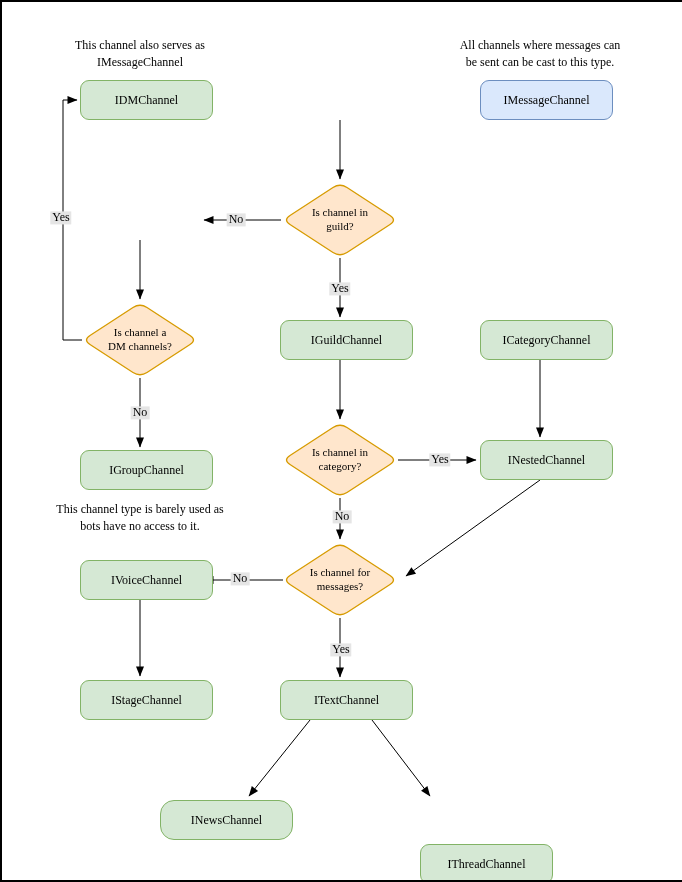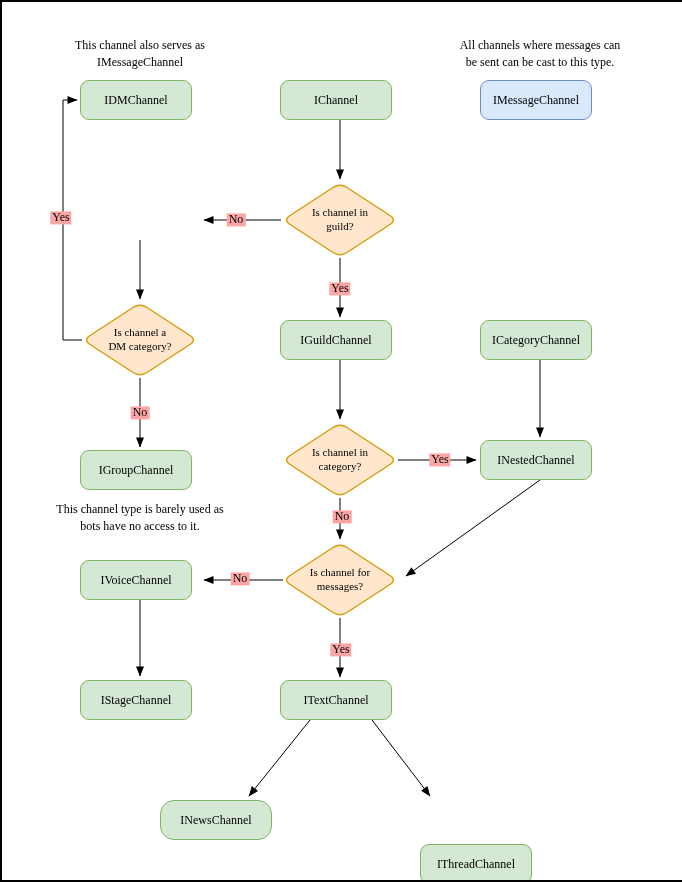--- a/index.html
+++ b/index.html
@@ -19,21 +19,21 @@
     inset: 0;
     border: 2px solid #000000;
     pointer-events: none;
   }
   svg.edges {
     position: absolute;
     left: 0; top: 0;
   }
   .node {
     position: absolute;
-    width: 112px;
+    width: 133px;
     height: 40px;
     box-sizing: border-box;
     border: 1px solid #82b366;
     background: #d5e8d4;
     border-radius: 9px;
     display: flex;
     align-items: center;
     justify-content: center;
     text-align: center;
     font-size: 12px;
@@ -63,21 +63,21 @@
   .note {
     position: absolute;
     text-align: center;
     font-size: 12px;
     line-height: 1.4;
     white-space: pre-line;
   }
   .edge-label {
     position: absolute;
     transform: translate(-50%, -50%);
-    background: #fca5a5;
+    background: #e5e5e5;
     font-size: 12px;
     line-height: 1.1;
     padding: 0 2px;
   }
 
   
   .pos-idm        { left: 80px;  top: 80px;  }
   .pos-ichannel   { left: 280px; top: 80px;  }
   .pos-imessage   { left: 480px; top: 80px;  }
   .pos-iprivate   { left: 80px;  top: 200px; }
@@ -144,21 +144,20 @@
   </svg>
 
   <div class="note pos-note-dm">This channel also serves as
 IMessageChannel</div>
   <div class="note pos-note-message">All channels where messages can
 be sent can be cast to this type.</div>
   <div class="note pos-note-group">This channel type is barely used as
 bots have no access to it.</div>
 
   <div class="node pos-idm">IDMChannel</div>
-  <div class="node pos-ichannel">IChannel</div>
   <div class="node blue pos-imessage">IMessageChannel</div>
   <div class="node pos-iguild">IGuildChannel</div>
   <div class="node pos-icategory">ICategoryChannel</div>
   <div class="node pos-inested">INestedChannel</div>
   <div class="node pos-igroup">IGroupChannel</div>
   <div class="node pos-ivoice">IVoiceChannel</div>
   <div class="node pos-istage">IStageChannel</div>
   <div class="node pos-itext">ITextChannel</div>
   <div class="node pos-inews">INewsChannel</div>
   <div class="node pos-ithread">IThreadChannel</div>
@@ -169,21 +168,21 @@
     </svg>
     <div class="dlabel">Is channel in
 guild?</div>
   </div>
 
   <div class="decision pos-d-dm">
     <svg width="116" height="76" viewBox="0 0 116 76">
       <path d="M 51,5.5 Q 58,1 65,5.5 L 108,33.5 Q 115,38 108,42.5 L 65,70.5 Q 58,75 51,70.5 L 8,42.5 Q 1,38 8,33.5 Z" fill="#ffe6cc" stroke="#d79b00" stroke-width="1.3"></path>
     </svg>
     <div class="dlabel">Is channel a
-DM category?</div>
+DM channels?</div>
   </div>
 
   <div class="decision pos-d-category">
     <svg width="116" height="76" viewBox="0 0 116 76">
       <path d="M 51,5.5 Q 58,1 65,5.5 L 108,33.5 Q 115,38 108,42.5 L 65,70.5 Q 58,75 51,70.5 L 8,42.5 Q 1,38 8,33.5 Z" fill="#ffe6cc" stroke="#d79b00" stroke-width="1.3"></path>
     </svg>
     <div class="dlabel">Is channel in
 category?</div>
   </div>
 

